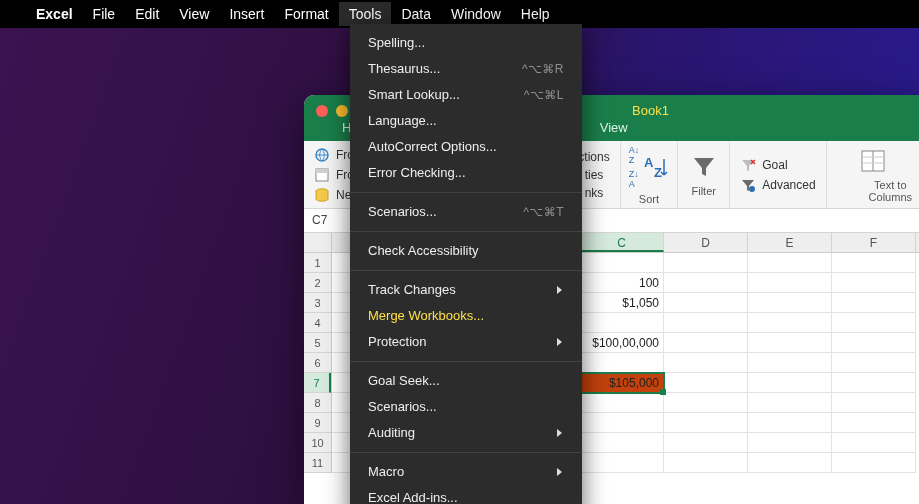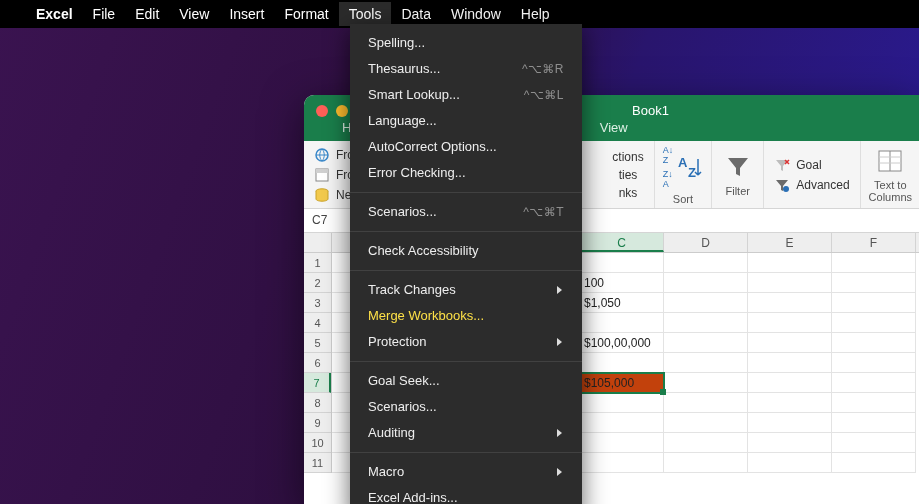--- a/index.html
+++ b/index.html
@@ -23,21 +23,21 @@
 
   
   .excel-win { position: absolute; top: 95px; left: 304px; width: 616px; height: 410px; background: #fff; border-radius: 10px 0 0 0; box-shadow: 0 10px 40px rgba(0,0,0,.5); overflow: hidden; }
 
   .titlebar { height: 46px; background: #1a7e4b; display: flex; align-items: flex-end; position: relative; }
   .traffic { position: absolute; top: 10px; left: 12px; display: flex; gap: 8px; }
   .traffic span { width: 12px; height: 12px; border-radius: 50%; display: block; }
   .tl-close { background: #ff5f57; }
   .tl-min   { background: #febc2e; }
   .tl-max   { background: #28c840; }
-  .doc-title { position: absolute; top: 8px; left: 50%; transform: translateX(20px); color: #ffffff; font-size: 13px; }
+  .doc-title { position: absolute; top: 8px; left: 50%; transform: translateX(20px); color: #fde047; font-size: 13px; }
   .tabs { display: flex; margin-left: 38px; height: 28px; align-items: flex-end; }
   .tab { color: #dff1e6; font-size: 13px; padding: 6px 14px 6px; cursor: default; }
   .tab.active { background: #fff; color: #1a7e4b; border-radius: 4px 4px 0 0; padding-bottom: 6px; }
 
   
   .ribbon { height: 68px; background: #f5f5f5; border-bottom: 1px solid #d5d5d5; display: flex; align-items: stretch; font-size: 11px; color: #444; }
   .rgroup { display: flex; flex-direction: column; align-items: center; justify-content: center; padding: 4px 8px; border-right: 1px solid #dedede; gap: 2px; }
   .rgroup.btns { flex-direction: column; align-items: flex-start; gap: 4px; padding: 6px 10px; }
   .rbtn-small { display: flex; align-items: center; gap: 6px; font-size: 12px; color: #333; }
   .ico { width: 16px; height: 16px; display: inline-flex; align-items: center; justify-content: center; }
@@ -55,21 +55,21 @@
   .colheads { display: flex; height: 20px; background: #eee; border-bottom: 1px solid #ccc; }
   .rowhead-spacer { width: 28px; border-right: 1px solid #ccc; background: #eee; }
   .colhead { width: 84px; text-align: center; line-height: 20px; border-right: 1px solid #d3d3d3; color: #555; }
   .colhead.sel { background: #d6e9dd; color: #1a7e4b; border-bottom: 2px solid #1a7e4b; }
   .gridbody { display: flex; }
   .rowheads { width: 28px; background: #eee; border-right: 1px solid #ccc; }
   .rowhead { height: 20px; line-height: 20px; text-align: center; border-bottom: 1px solid #d3d3d3; color: #555; font-size: 11px; }
   .rowhead.sel { background: #d6e9dd; color: #1a7e4b; border-right: 2px solid #1a7e4b; }
   .cells { position: relative; }
   .cellrow { display: flex; height: 20px; }
-  .cell { width: 84px; height: 20px; border-right: 1px solid #e3e3e3; border-bottom: 1px solid #e3e3e3; padding: 0 4px; line-height: 20px; text-align: left; }
+  .cell { width: 84px; height: 20px; border-right: 1px solid #e3e3e3; border-bottom: 1px solid #e3e3e3; padding: 0 4px; line-height: 20px; text-align: right; }
   .cell.selected { outline: 2px solid #1a7e4b; outline-offset: -1px; background: #c2410c; position: relative; }
   .cell.selected::after { content:""; position:absolute; right:-3px; bottom:-3px; width:6px; height:6px; background:#1a7e4b; }
 
 </style>
 </head>
 <body>
 
 <div class="mac-menubar">
   <div class="mi apple"></div>
   <div class="mi appname">Excel</div>
@@ -191,21 +191,21 @@
       </div>
     </div>
 
     <div class="rgroup big" style="border-right:none;">
       <span class="ico-big"><svg width="28" height="28">
             <rect x="3" y="4" width="22" height="20" fill="#fff" stroke="#888"></rect>
             <line x1="14" y1="4" x2="14" y2="24" stroke="#888"></line>
             <line x1="3" y1="10" x2="25" y2="10" stroke="#ccc"></line>
             <line x1="3" y1="16" x2="25" y2="16" stroke="#ccc"></line>
           </svg></span>
-      <span class="rlabel" style="white-space:pre; text-align:center;">Text to
+      <span class="rlabel" style="white-space:pre; text-align:center;margin-left:34px;">Text to
 Columns</span>
     </div>
   </div>
 
   <div class="fbar-row">
     <div class="namebox">C7</div>
   </div>
 
   <div class="grid">
     <div class="colheads">

